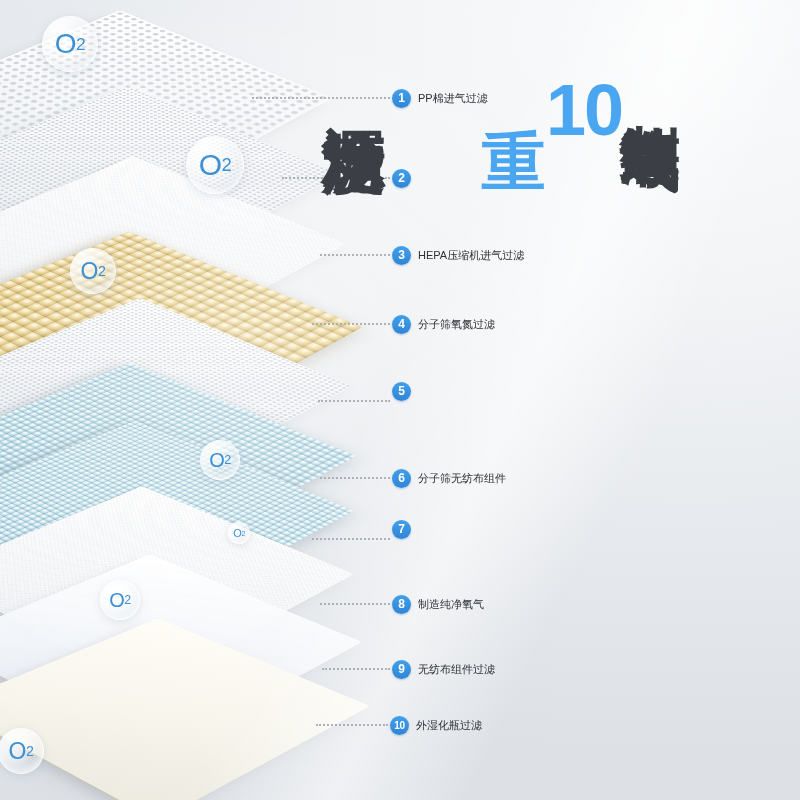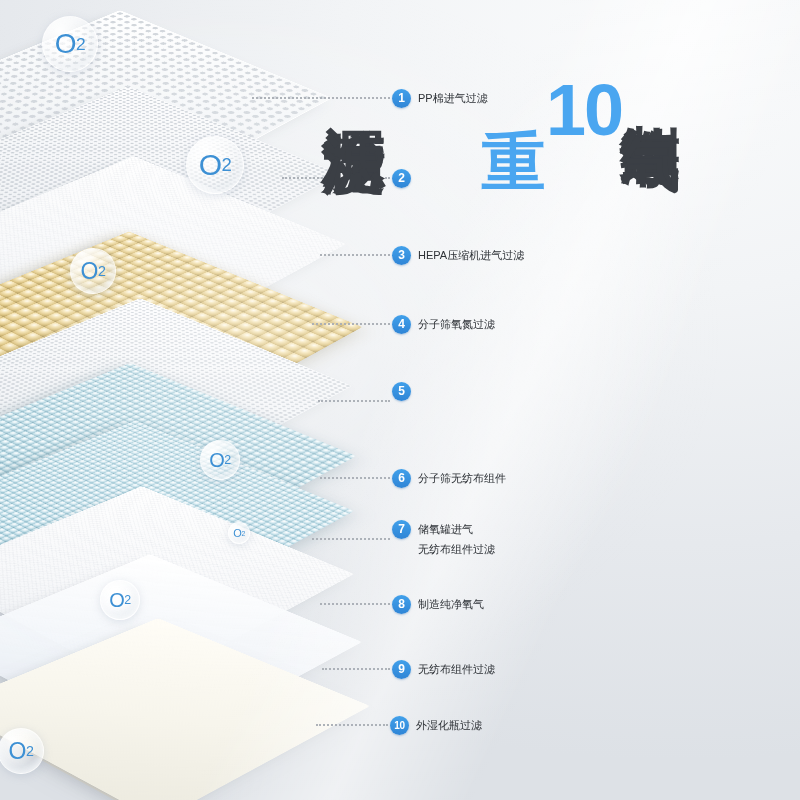--- a/index.html
+++ b/index.html
@@ -332,22 +332,20 @@
     <span class="badge">5</span>
   </div>
 
   <div class="label" style="left:392px;top:468px;">
     <span class="badge">6</span>
     <span class="ltext">分子筛无纺布组件</span>
   </div>
 
   <div class="label" style="left:392px;top:519px;">
     <span class="badge">7</span>
-    <span class="ltext">储氧罐进气
-无纺布组件过滤</span>
   </div>
 
   <div class="label" style="left:392px;top:594px;">
     <span class="badge">8</span>
     <span class="ltext">制造纯净氧气</span>
   </div>
 
   <div class="label" style="left:392px;top:659px;">
     <span class="badge">9</span>
     <span class="ltext">无纺布组件过滤</span>

